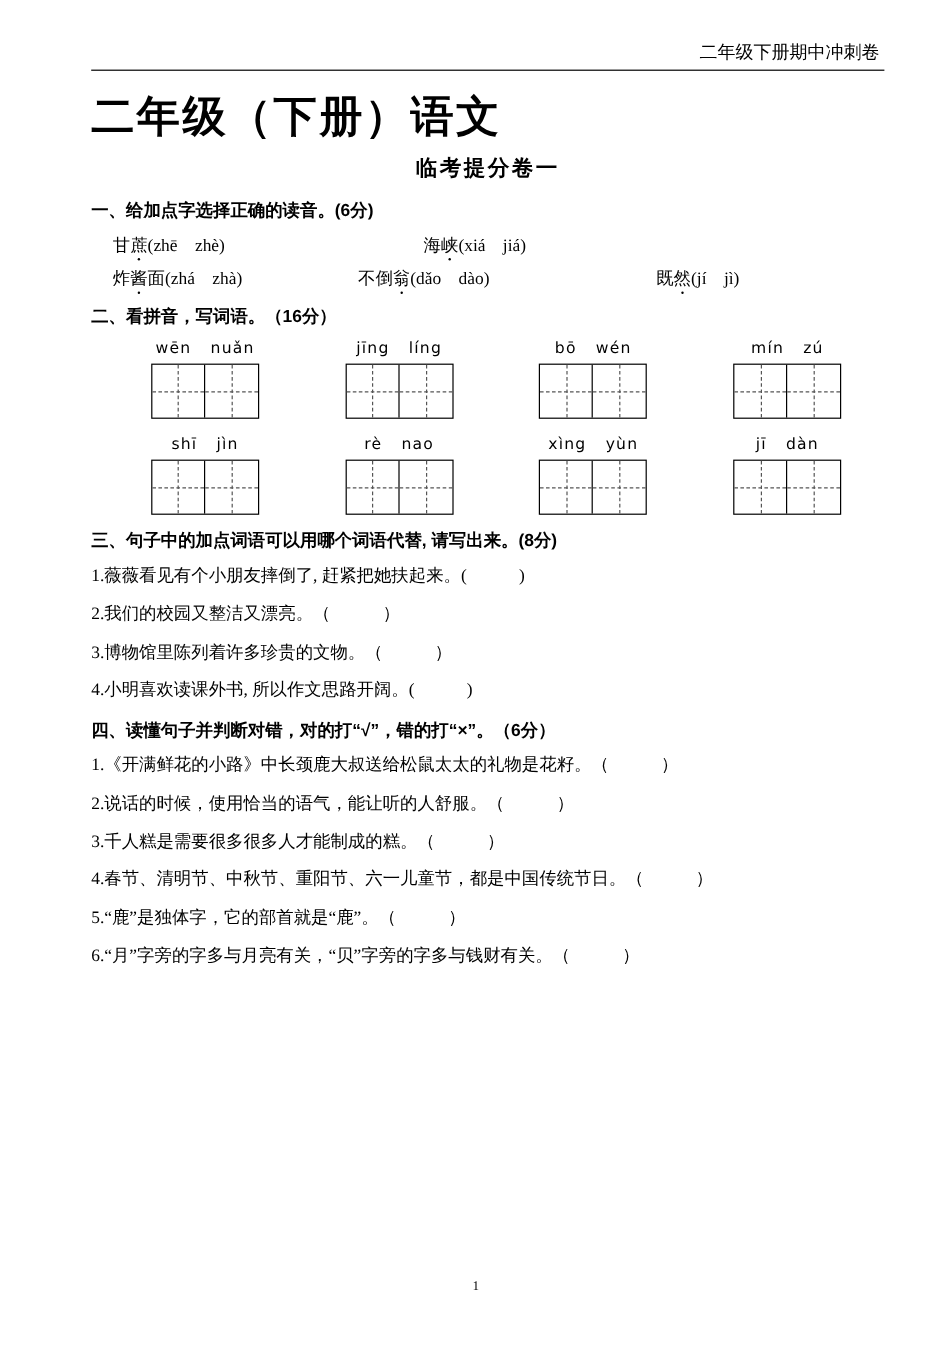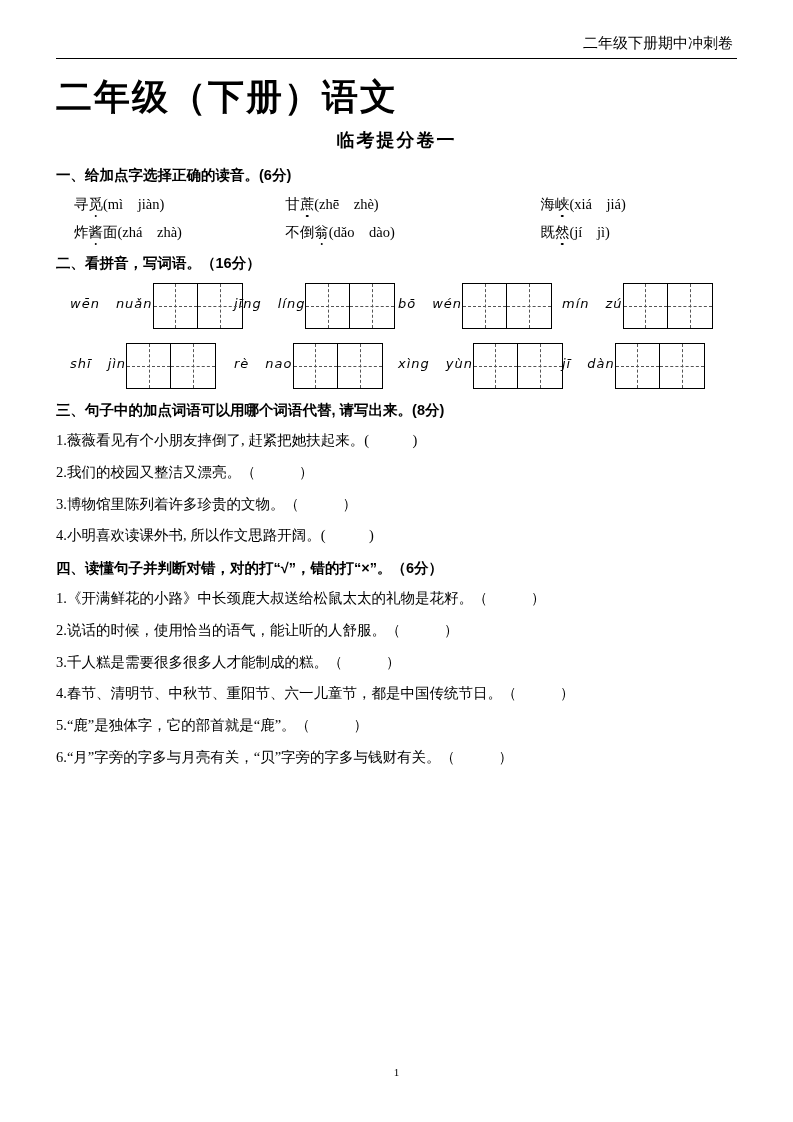--- a/index.html
+++ b/index.html
@@ -8,21 +8,21 @@
     width: 793px;
     height: 1122px;
     background: #ffffff;
     font-family: "Liberation Serif", serif;
     color: #000000;
     position: relative;
   }
   .page {
     width: 793px;
     height: 1122px;
-    padding: 34px 56px 0 56px;
+    padding: 34px 56px 0 76px;
     position: relative;
   }
   .header-line {
     text-align: right;
     font-family: "Liberation Serif", serif;
     font-size: 15px;
     padding-right: 4px;
     padding-bottom: 5px;
   }
   .header-rule {
@@ -81,22 +81,22 @@
   
   .grid-block { margin: 8px 0 4px 0; }
   .grid-row {
     display: flex;
     justify-content: flex-start;
     padding-left: 14px;
   }
   .grid-cell-wrap {
     width: 164px;
     display: flex;
+    flex-direction: column;
     align-items: center;
-    font-style: italic;
   }
   .pinyin {
     font-family: "DejaVu Sans", sans-serif;
     font-size: 13px;
     letter-spacing: 1px;
     margin-bottom: 5px;
     white-space: nowrap;
   }
   .pinyin .sp { display: inline-block; width: 16px; }
   .tianzi {
@@ -140,23 +140,20 @@
 
   <div class="header-line">二年级下册期中冲刺卷</div>
   <div class="header-rule"></div>
 
   <div class="title-main">二年级（下册）语文</div>
   <div class="title-sub">临考提分卷一</div>
 
   <div class="sec-title">一、给加点字选择正确的读音。(6分)</div>
 
   <div class="one-row">
-    <div class="one-item c1">
-      <span>寻</span><span class="dotchar">觅</span><span></span><span>(mì　jiàn)</span>
-    </div>
     <div class="one-item c2">
       <span>甘</span><span class="dotchar">蔗</span><span></span><span>(zhē　zhè)</span>
     </div>
     <div class="one-item c3">
       <span>海</span><span class="dotchar">峡</span><span></span><span>(xiá　jiá)</span>
     </div>
   </div>
 
   <div class="one-row">
     <div class="one-item c1">

